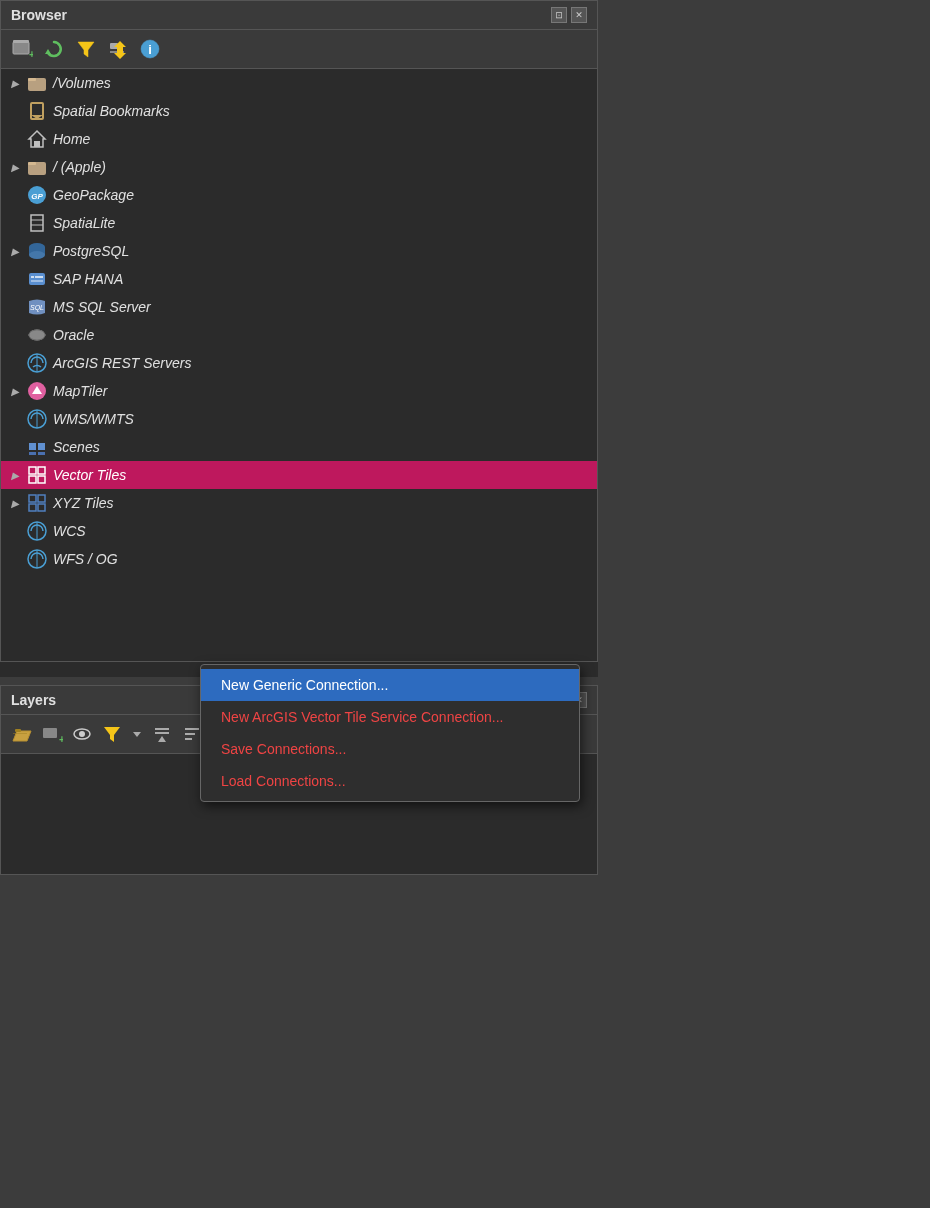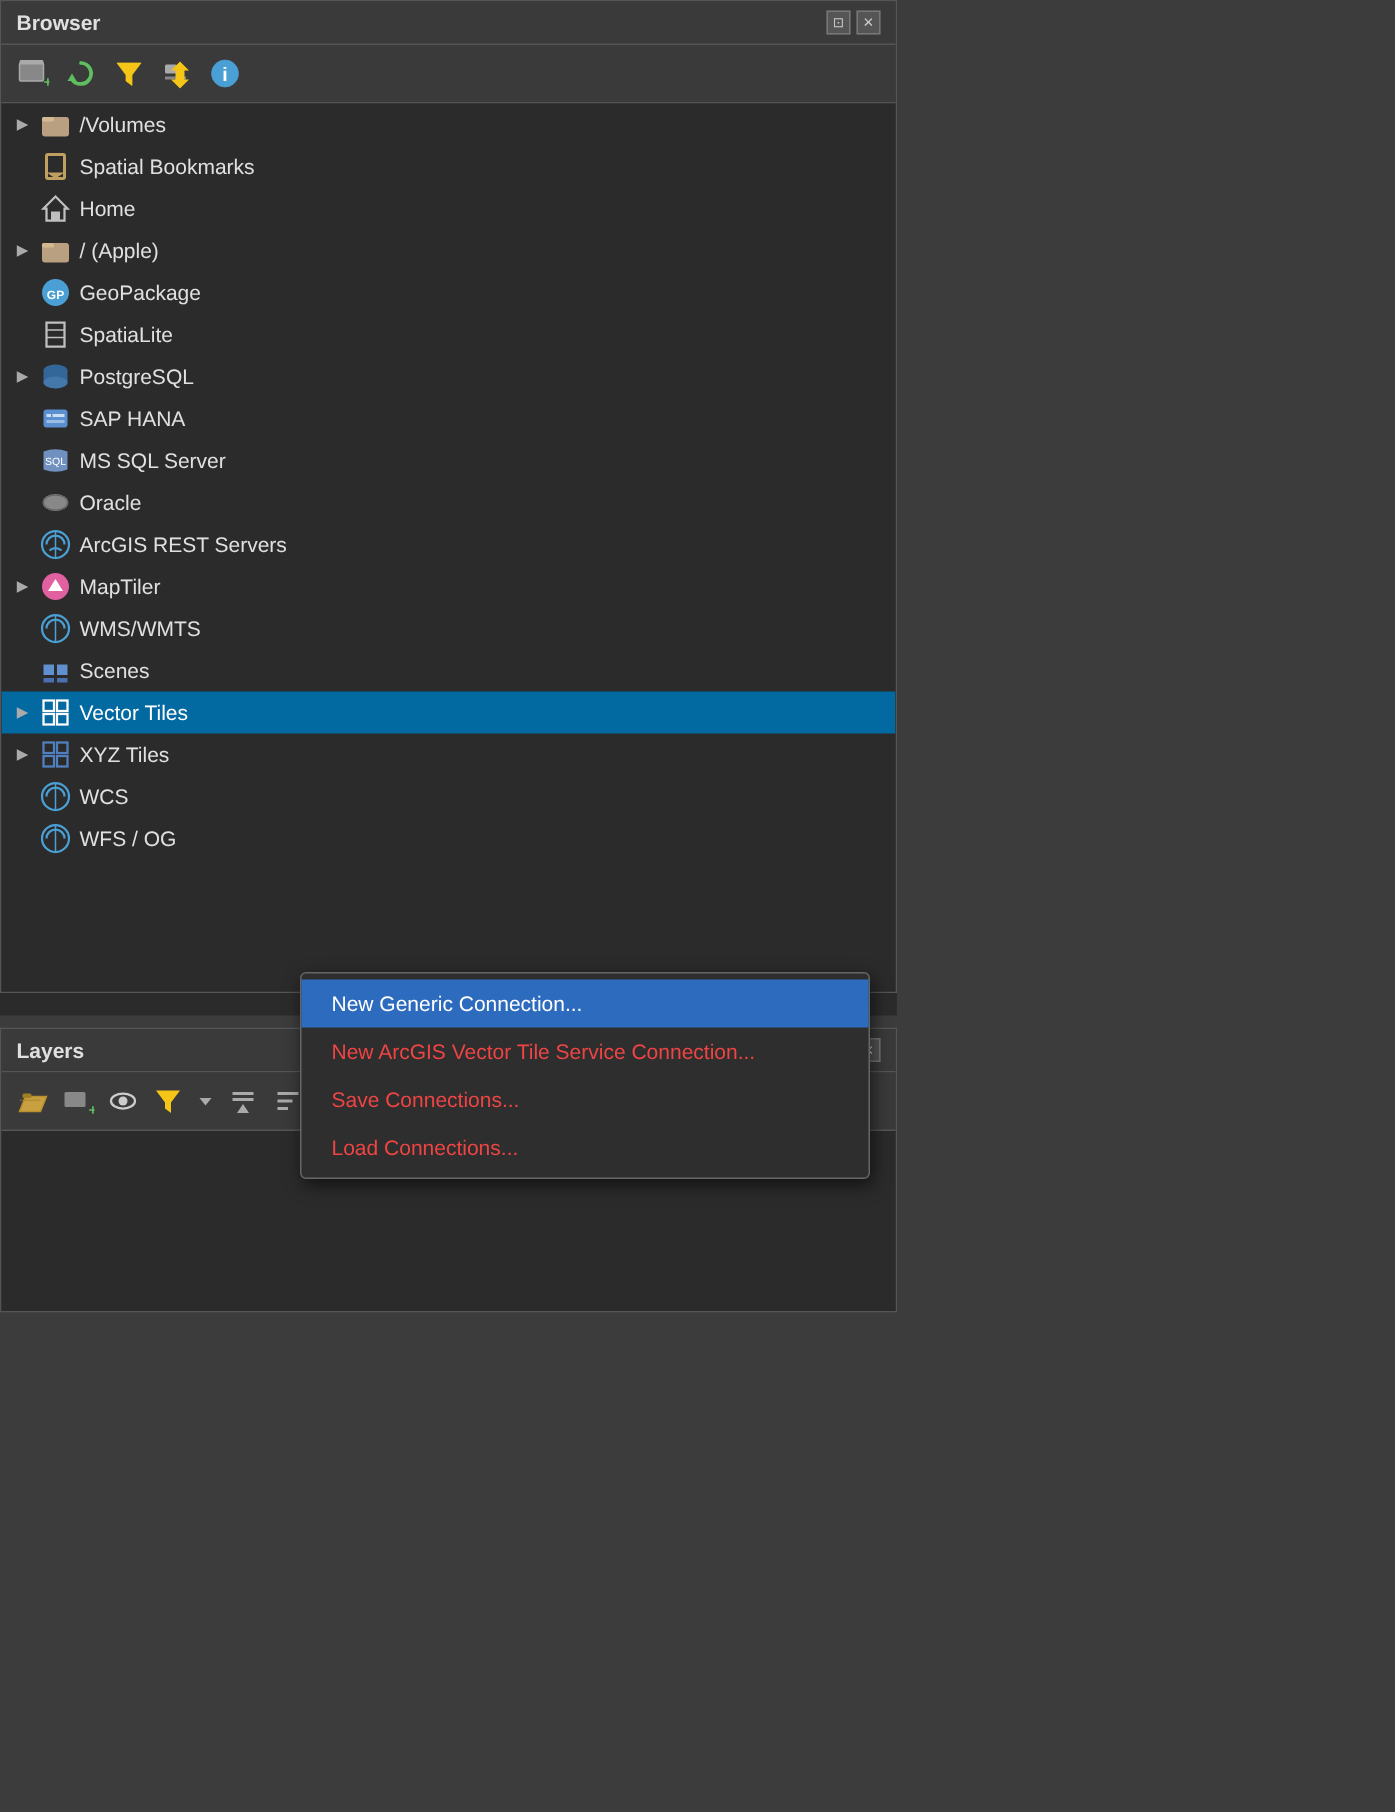--- a/index.html
+++ b/index.html
@@ -71,33 +71,34 @@
       justify-content: center;
       border-radius: 3px;
       color: #ccc;
       font-size: 16px;
     }
 
     .browser-tree {
       background: #2b2b2b;
       overflow-y: auto;
       height: 592px;
+      font-style: italic;
     }
 
     .tree-item {
       display: flex;
       align-items: center;
       padding: 4px 8px;
       cursor: pointer;
       gap: 6px;
       white-space: nowrap;
     }
 
     .tree-item.selected {
-      background: #0369a1;
+      background: #be185d;
       color: #fff;
     }
 
     .tree-arrow {
       width: 12px;
       height: 12px;
       display: flex;
       align-items: center;
       justify-content: center;
       font-size: 10px;
@@ -118,21 +119,21 @@
       font-size: 16px;
     }
 
     .tree-label {
       font-size: 14px;
     }
 
     
     .context-menu {
       position: absolute;
-      top: 648px;
+      top: 664px;
       left: 200px;
       background: #2e2e2e;
       border: 1px solid #666;
       border-radius: 4px;
       min-width: 380px;
       z-index: 100;
       box-shadow: 2px 4px 12px rgba(0,0,0,0.6);
       padding: 4px 0;
     }
 

